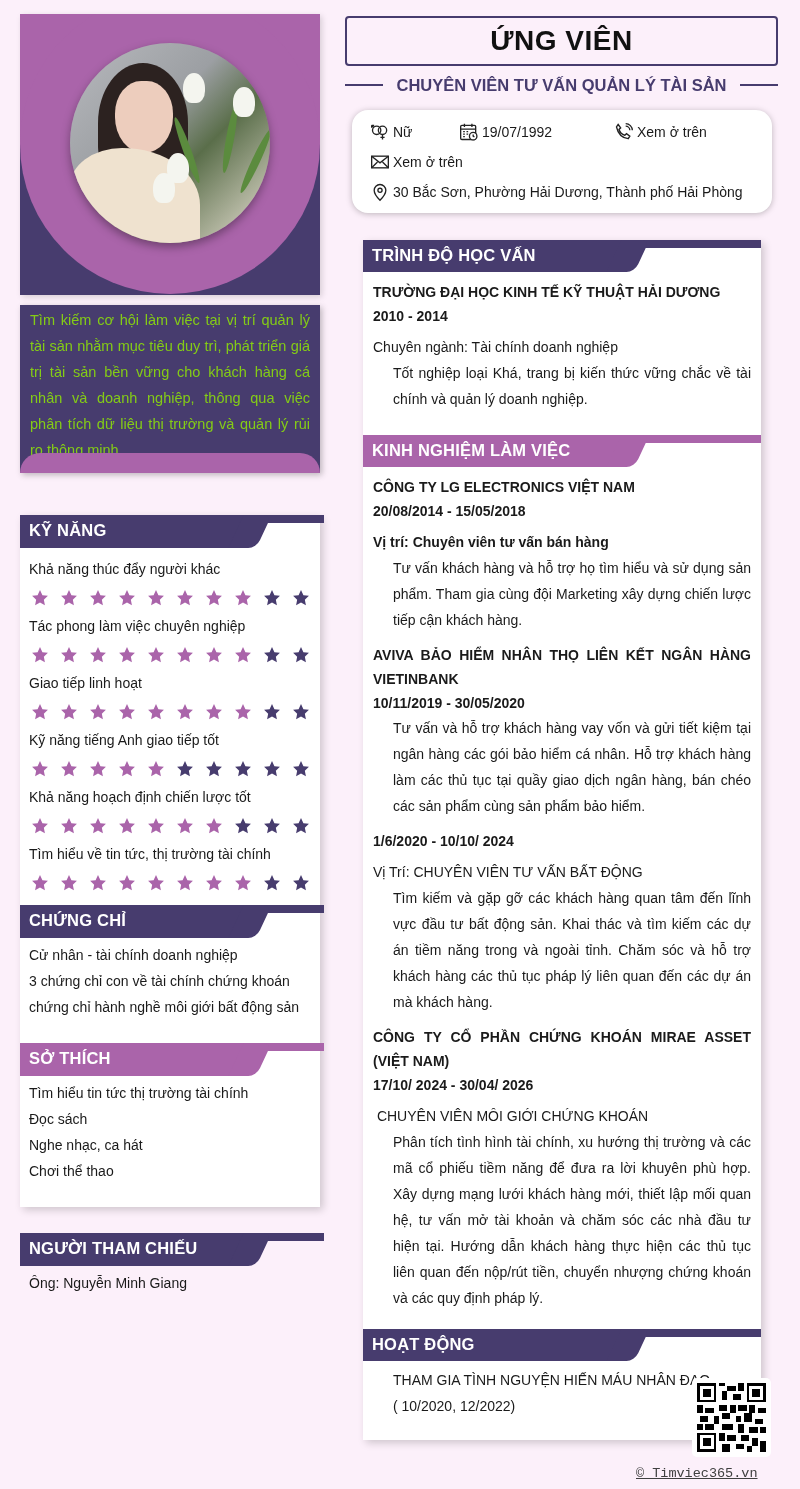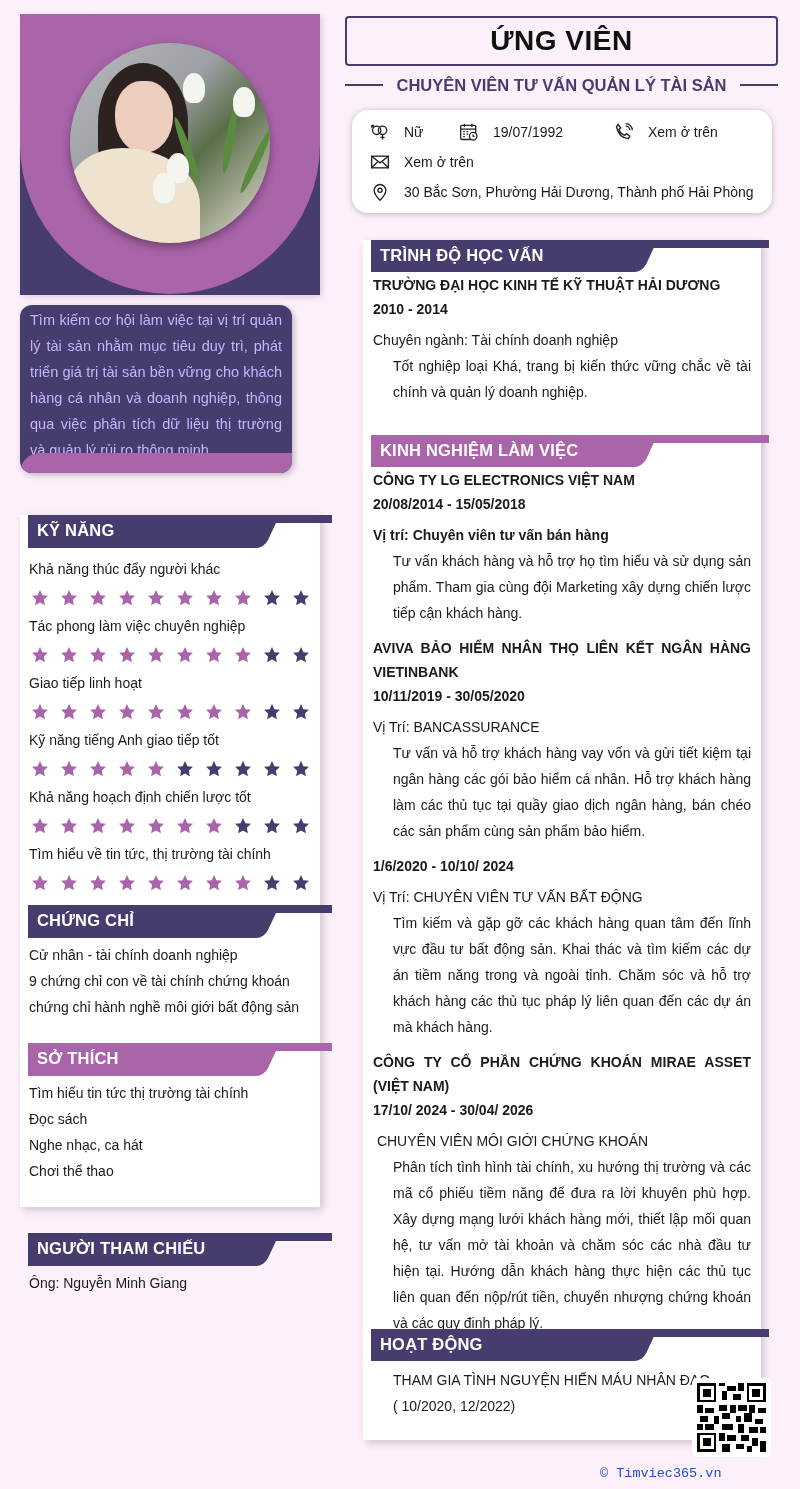--- a/index.html
+++ b/index.html
@@ -33,40 +33,39 @@
                   linear-gradient(135deg, #b7b9bd 0%, #9c9fa3 40%, #5a6e4a 60%, #ece4d8 100%);
     }
     .avatar .shirt { position:absolute; left:0; bottom:0; width:130px; height:95px; background:#efe2cf; border-radius: 40% 60% 0 0; }
     .avatar .hair { position:absolute; left:28px; top:20px; width:90px; height:120px; background:#2c2220; border-radius: 50% 50% 30% 30%; }
     .avatar .face { position:absolute; left:45px; top:38px; width:58px; height:72px; background:#edcdbd; border-radius: 45% 45% 50% 50%; }
     .avatar .flowers { position:absolute; right:5px; top:30px; width:90px; height:160px; }
     .avatar .fl { position:absolute; width:22px; height:30px; background:#f4f5ef; border-radius:50% 50% 40% 40%; }
     .avatar .leaf { position:absolute; width:8px; height:70px; background:#5b8b3e; border-radius:50%; transform-origin: bottom center; }
 
     .objective {
-      position: absolute; left: 20px; top: 305px; width: 272px; height: 168px;
-      background: #473c6e; color: #c4b5fd; overflow: hidden;
+      position: absolute; left: 20px; top: 305px; width: 300px; height: 168px;
+      background: #473c6e; color: #84cc16; overflow: hidden;
       box-shadow: 2px 2px 6px rgba(0,0,0,0.25);
-      border-radius: 12px;
     }
     .objective p {
       padding: 0 10px; margin-top: 2px;
       font-size: 14.5px; line-height: 26px; text-align: justify;
     }
     .objective .wave {
       position: absolute; left: 0; bottom: 0; width: 300px; height: 20px;
       background: #aa64aa; border-radius: 40px 40px 0 0;
     }
 
     .left-card {
       position: absolute; left: 20px; top: 515px; width: 300px; height: 692px;
       background: #fff; box-shadow: 3px 3px 8px rgba(0,0,0,0.18);
     }
     .sec-head {
-      position: relative; height: 33px; width: 304px; margin-left: 8px; text-decoration: underline;
+      position: relative; height: 33px; width: 304px; margin-left: 0; text-decoration: underline;
     }
     .sec-head .bar { position: absolute; left: 0; top: 0; width: 304px; height: 8px; }
     .sec-head .block {
       position: absolute; left: 0; top: 0; width: 230px; height: 33px;
       border-radius: 0 0 14px 0;
     }
     .sec-head .block::after {
       content: ""; position: absolute; right: -14px; top: 0; width: 28px; height: 33px;
       background: inherit; transform: skewX(-25deg); border-radius: 0 8px 8px 0;
     }
@@ -97,46 +96,46 @@
       position: absolute; left: 345px; top: 74px; width: 433px; height: 22px;
       display: flex; align-items: center; gap: 14px;
     }
     .job-title .line { flex: 1; height: 2px; background: #473c6e; }
     .job-title span { color: #473c6e; font-weight: bold; font-size: 16.5px; }
     .contact {
       position: absolute; left: 352px; top: 110px; width: 420px; height: 103px;
       background: #fff; border-radius: 16px; box-shadow: 0 1px 6px rgba(0,0,0,0.25);
       font-size: 14px;
     }
-    .c-item { position: absolute; display: flex; align-items: center; gap: 14px; height: 22px; }
+    .c-item { position: absolute; display: flex; align-items: center; gap: 3px; height: 22px; }
     .c-item svg { width: 20px; height: 20px; display: block; }
 
     .right-card {
       position: absolute; left: 363px; top: 240px; width: 398px; height: 1200px;
       background: #fff; box-shadow: 3px 3px 8px rgba(0,0,0,0.18);
     }
     .right-card .sec-head { width: 398px; height: 32px; }
     .right-card .sec-head .bar { width: 398px; }
     .right-card .sec-head .block { width: 265px; height: 32px; }
     .right-card .sec-head .block::after { height: 32px; }
-    .rc-body { padding: 1px 10px 0 10px; }
+    .rc-body { padding: 8px 10px 0 10px; }
     .rc-body .bold { font-weight: bold; font-size: 14px; line-height: 24px; text-align: justify; }
     .rc-body .reg { font-size: 14px; line-height: 26px; text-align: justify; margin-left: 20px; }
     .rc-body .pos { font-size: 14px; line-height: 26px; margin-top: 6px; }
     .rc-body .pos.b { font-weight: bold; }
     .exp { margin-bottom: 10px; }
 
     .qr {
       position: absolute; left: 692px; top: 1378px; width: 79px; height: 79px; background: #fff;
       border-radius: 5px; padding: 5px;
     }
     .qr svg { width: 69px; height: 69px; display: block; }
     .footer {
-      position: absolute; left: 600px; top: 1466px; font-family: "Liberation Mono", "DejaVu Sans Mono", monospace;
-      font-size: 13.5px; color: #1d4ed8;
+      position: absolute; left: 636px; top: 1466px; font-family: "Liberation Mono", "DejaVu Sans Mono", monospace;
+      font-size: 13.5px; color: #404040; text-decoration: underline;
     }
   </style>
 </head>
 <body>
 
 <div class="photo-box">
   <div class="top-fill"></div>
   <div class="big-circle"></div>
   <div class="avatar">
     <div class="hair"></div>
@@ -487,21 +486,21 @@
       </div>
     </div>
 
   <div class="sec-head" style="margin-top:-1px">
     <div class="bar purple-dark"></div>
     <div class="block purple-dark"></div>
     <span class="title">CHỨNG CHỈ</span>
   </div>
   <div class="list" style="height:105px">
     <div class="item">Cử nhân - tài chính doanh nghiệp</div>
-    <div class="item">9 chứng chỉ con về tài chính chứng khoán</div>
+    <div class="item">3 chứng chỉ con về tài chính chứng khoán</div>
     <div class="item">chứng chỉ hành nghề môi giới bất động sản</div>
   </div>
 
   <div class="sec-head">
     <div class="bar purple-light"></div>
     <div class="block purple-light"></div>
     <span class="title">SỞ THÍCH</span>
   </div>
   <div class="list" style="height:157px">
     <div class="item">Tìm hiểu tin tức thị trường tài chính</div>
@@ -603,21 +602,20 @@
   <div class="rc-body" style="height:862px">
     <div class="exp">
       <div class="bold">CÔNG TY LG ELECTRONICS VIỆT NAM</div>
       <div class="bold">20/08/2014 - 15/05/2018</div>
       <div class="pos b">Vị trí: Chuyên viên tư vấn bán hàng</div>
       <div class="reg">Tư vấn khách hàng và hỗ trợ họ tìm hiểu và sử dụng sản phẩm. Tham gia cùng đội Marketing xây dựng chiến lược tiếp cận khách hàng.</div>
     </div>
     <div class="exp">
       <div class="bold">AVIVA BẢO HIỂM NHÂN THỌ LIÊN KẾT NGÂN HÀNG VIETINBANK</div>
       <div class="bold">10/11/2019 - 30/05/2020</div>
-      <div class="pos">Vị Trí: BANCASSURANCE</div>
       <div class="reg">Tư vấn và hỗ trợ khách hàng vay vốn và gửi tiết kiệm tại ngân hàng các gói bảo hiểm cá nhân. Hỗ trợ khách hàng làm các thủ tục tại quầy giao dịch ngân hàng, bán chéo các sản phẩm cùng sản phẩm bảo hiểm.</div>
     </div>
     <div class="exp">
       <div class="bold">1/6/2020 - 10/10/ 2024</div>
       <div class="pos">Vị Trí: CHUYÊN VIÊN TƯ VẤN BẤT ĐỘNG</div>
       <div class="reg">Tìm kiếm và gặp gỡ các khách hàng quan tâm đến lĩnh vực đầu tư bất động sản. Khai thác và tìm kiếm các dự án tiềm năng trong và ngoài tỉnh. Chăm sóc và hỗ trợ khách hàng các thủ tục pháp lý liên quan đến các dự án mà khách hàng.</div>
     </div>
     <div class="exp">
       <div class="bold">CÔNG TY CỔ PHẦN CHỨNG KHOÁN MIRAE ASSET (VIỆT NAM)</div>
       <div class="bold">17/10/ 2024 - 30/04/ 2026</div>

